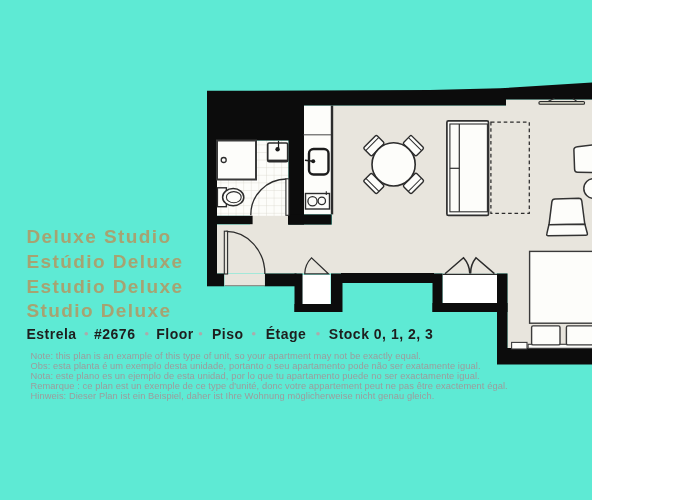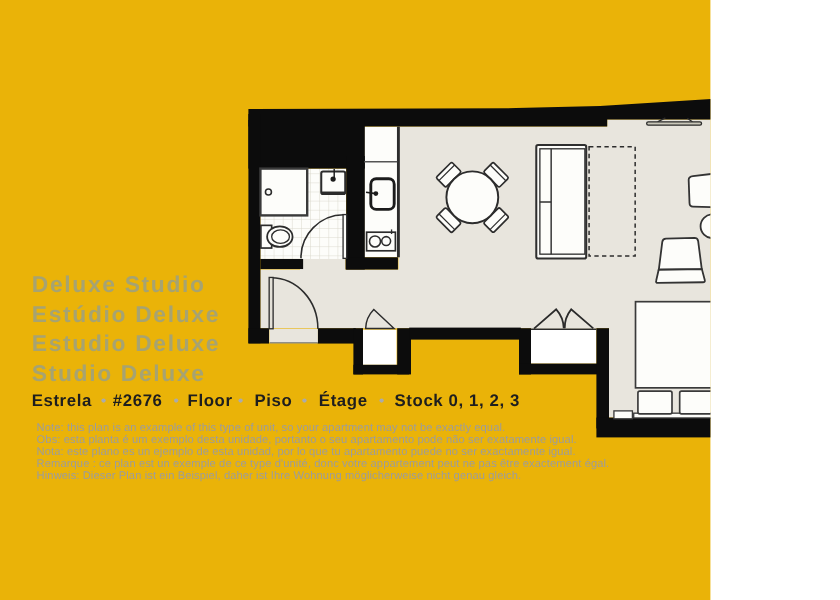--- a/index.html
+++ b/index.html
@@ -1,16 +1,16 @@
 <!DOCTYPE html>
 <html><head>
 <meta charset="utf-8">
 <style>
   html,body{margin:0;padding:0;background:#ffffff;}
-  #page{position:relative;width:592px;height:500px;background:#eab308;overflow:hidden;
+  #page{position:relative;width:592px;height:500px;background:#5eead4;overflow:hidden;
         font-family:"Liberation Sans", sans-serif;}
 </style>
 </head>
 <body>
 <div id="page">
 <svg width="700" height="500" viewBox="0 0 700 500">
   <defs>
     <pattern id="tile" width="7.6" height="7.6" patternUnits="userSpaceOnUse">
       <rect width="7.6" height="7.6" fill="#fdfdfa"></rect>
       <path d="M0,0 H7.6 M0,0 V7.6" stroke="#d9d7cc" stroke-width="0.8" fill="none"></path>

